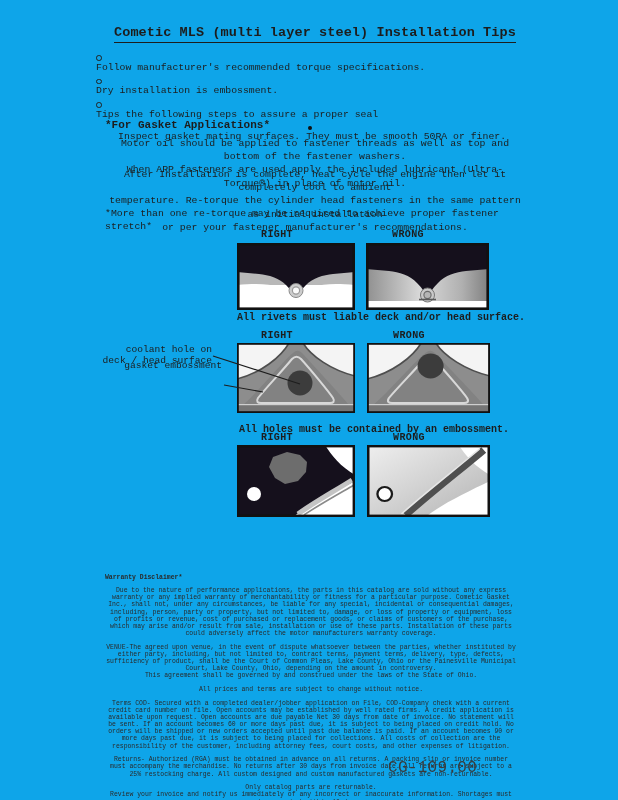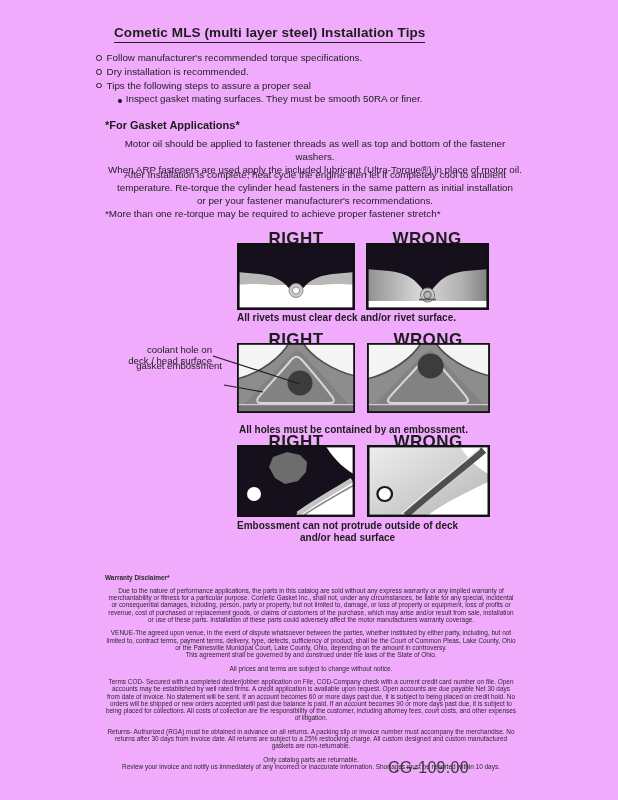--- a/index.html
+++ b/index.html
@@ -1,43 +1,43 @@
 <!DOCTYPE html>
 <html><head>
 <meta charset="utf-8">
 <style>
   html,body{margin:0;padding:0;background:#e8e8e8;}
   .page{
-    position:relative;width:618px;height:800px;background:#f0abfc;
-    font-family:Liberation Sans, sans-serif;color:#1d1d1d;
+    position:relative;width:618px;height:800px;background:#0ea5e9;
+    font-family:Liberation Mono, monospace;color:#1d1d1d;
     overflow:hidden;margin:0 auto;
   }
   .abs{position:absolute;}
   .pre{white-space:pre-line;text-align:center;}
   .title{
     left:114px;top:25px;font-size:13.5px;font-weight:bold;
     border-bottom:1.6px solid #1d1d1d;padding-bottom:2px;letter-spacing:0.1px;
   }
   .bullets{left:96px;top:51px;font-size:9.8px;line-height:13.8px;}
-  .b-row{display:flex;align-items:flex-start;}
+  .b-row{display:flex;align-items:flex-start;flex-direction:column;}
   .b-circ{
     width:3.6px;height:3.6px;border:1px solid #222;border-radius:50%;
     margin:4.2px 5px 0 0;flex:0 0 auto;
   }
   .sub{margin-left:22px;align-items:center;}
   .b-dot{
     width:3.8px;height:3.8px;background:#111;border-radius:50%;
     margin:4.2px 4px 0 0;flex:0 0 auto;
   }
   .h2{left:105px;top:119px;font-size:11px;font-weight:bold;}
   .para{font-size:9.8px;line-height:13.2px;width:420px;}
   .p1{left:105px;top:137px;}
   .p2{left:105px;top:168px;}
   .p3{left:105px;top:207px;}
-  .dg-label{font-size:17px;font-weight:bold;letter-spacing:0.4px;width:70px;text-align:center;}
+  .dg-label{font-size:10px;font-weight:bold;letter-spacing:0.4px;width:70px;}
   .dg-caption{font-size:10px;font-weight:bold;line-height:11.5px;}
   .ann{font-size:9.6px;line-height:11px;text-align:right;width:110px;}
   .panel{position:absolute;}
   .panel svg{display:block;}
   .legal{left:105px;top:574px;width:412px;font-size:6.45px;line-height:7.15px;color:#2a2a2a;}
   .legal .lh{font-weight:bold;margin-bottom:6px;}
   .legal p{margin:0 0 6.5px 0;}
   .footer{left:388px;top:759px;font-size:16px;color:#3a3a3a;letter-spacing:0.3px;}
 </style>
 </head>
@@ -47,21 +47,21 @@
 
   <div class="abs title">Cometic MLS (multi layer steel) Installation Tips</div>
 
   <div class="abs bullets">
     <div class="b-row">
       <span class="b-circ"></span>
       <span>Follow manufacturer's recommended torque specifications.</span>
     </div>
     <div class="b-row">
       <span class="b-circ"></span>
-      <span>Dry installation is recommended.</span>
+      <span>Dry installation is embossment.</span>
     </div>
     <div class="b-row">
       <span class="b-circ"></span>
       <span>Tips the following steps to assure a proper seal</span>
     </div>
     <div class="b-row sub">
       <span class="b-dot"></span>
       <span>Inspect gasket mating surfaces.  They must be smooth 50RA or finer.</span>
     </div>
   </div>
@@ -103,21 +103,21 @@
       <rect x="0" y="26" width="123" height="32" fill="url(#g1)"></rect>
       <rect x="0" y="58" width="123" height="9" fill="#ffffff"></rect>
       <path d="M0,0 H123 V26 L100,28 C90,29 79,32 72,40 C66,46 63,51 61.5,56 C60,51 57,46 51,40 C44,32 33,29 23,28 L0,26 Z" fill="#15101c"></path>
       <circle cx="61.5" cy="52" r="7" fill="#c9c9c9" stroke="#777777" stroke-width="1"></circle>
       <circle cx="61.5" cy="52" r="3.6" fill="#b5b5b5" stroke="#6a6a6a" stroke-width="1.1"></circle>
       <line x1="53" y1="56.5" x2="70" y2="56.5" stroke="#5a5a5a" stroke-width="1.6"></line>
       <rect x="1.3" y="1.3" width="120.4" height="64.4" fill="none" stroke="#111111" stroke-width="2.6"></rect>
     </svg>
   </div>
 
-  <div class="abs dg-caption" style="left:237px;top:312px;">All rivets must clear deck and/or rivet surface.</div>
+  <div class="abs dg-caption" style="left:237px;top:312px;">All rivets must liable deck and/or head surface.</div>
 
   <div class="abs dg-label" style="left:261px;top:330px;">RIGHT</div>
   <div class="abs dg-label" style="left:393px;top:330px;">WRONG</div>
 
   <div class="abs ann pre" style="left:102px;top:344px;">coolant hole on
 deck / head surface</div>
   <div class="abs ann" style="left:112px;top:360px;">gasket embossment</div>
 
   <div class="panel" style="left:237px;top:343px;">
     <svg width="118" height="70" viewBox="0 0 118 70">
@@ -180,22 +180,20 @@
       </defs>
       <rect x="0" y="0" width="118" height="72" fill="#ffffff"></rect>
       <path d="M0,0 H88 C94,10 104,22 118,30 L118,36 C96,47 72,59 56,72 L0,72 Z" fill="url(#g3)"></path>
       <path d="M112,5 C88,26 62,47 37,70" fill="none" stroke="#4f4f4f" stroke-width="7"></path>
       <path d="M108,4 C84,25 58,46 33,69" fill="none" stroke="#e6e6e6" stroke-width="1.6"></path>
       <circle cx="17" cy="49" r="7" fill="#ffffff" stroke="#1a1a1a" stroke-width="2.2"></circle>
       <rect x="1.2" y="1.2" width="115.6" height="69.6" fill="none" stroke="#111111" stroke-width="2.4"></rect>
     </svg>
   </div>
 
-  <div class="abs dg-caption pre" style="left:237px;top:520px;">Embossment can not protrude outside of deck
-and/or head surface</div>
 
   <div class="abs legal">
     <div class="lh">Warranty Disclaimer*</div>
     <p class="pre">Due to the nature of performance applications, the parts in this catalog are sold without any express warranty or any implied warranty of merchantability or fitness for a particular purpose.  Cometic Gasket Inc., shall not, under any circumstances, be liable for any special, incidental or consequential damages, including, person, party or property, but not limited to, damage, or loss of property or equipment, loss of profits or revenue, cost of purchased or replacement goods, or claims of customers of the purchase, which may arise and/or result from sale, installation or use of these parts.  Installation of these parts could adversely affect the motor manufacturers warranty coverage.</p>
     <p class="pre">VENUE-The agreed upon venue, in the event of dispute whatsoever between the parties, whether instituted by either party, including, but not limited to, contract terms, payment terms, delivery, type, defects, sufficiency of product, shall be the Court of Common Pleas, Lake County, Ohio or the Painesville Municipal Court, Lake County, Ohio, depending on the amount in controversy.
 This agreement shall be governed by and construed under the laws of the State of Ohio.</p>
     <p class="pre">All prices and terms are subject to change without notice.</p>
     <p class="pre">Terms COD- Secured with a completed dealer/jobber application on File, COD-Company check with a current credit card number on file.  Open accounts may be established by well rated firms.  A credit application is available upon request.  Open accounts are due payable Net 30 days from date of invoice.  No statement will be sent.  If an account becomes 60 or more days past due, it is subject to being placed on credit hold.  No orders will be shipped or new orders accepted until past due balance is paid.  If an account becomes 90 or more days past due, it is subject to being placed for collections.  All costs of collection are the responsibility of the customer, including attorney fees, court costs, and other expenses of litigation.</p>
     <p class="pre">Returns- Authorized (RGA) must be obtained in advance on all returns.  A packing slip or invoice number must accompany the merchandise.  No returns after 30 days from invoice date.  All returns are subject to a 25% restocking charge.  All custom designed and custom manufactured gaskets are non-returnable.</p>
     <p class="pre">Only catalog parts are returnable.

